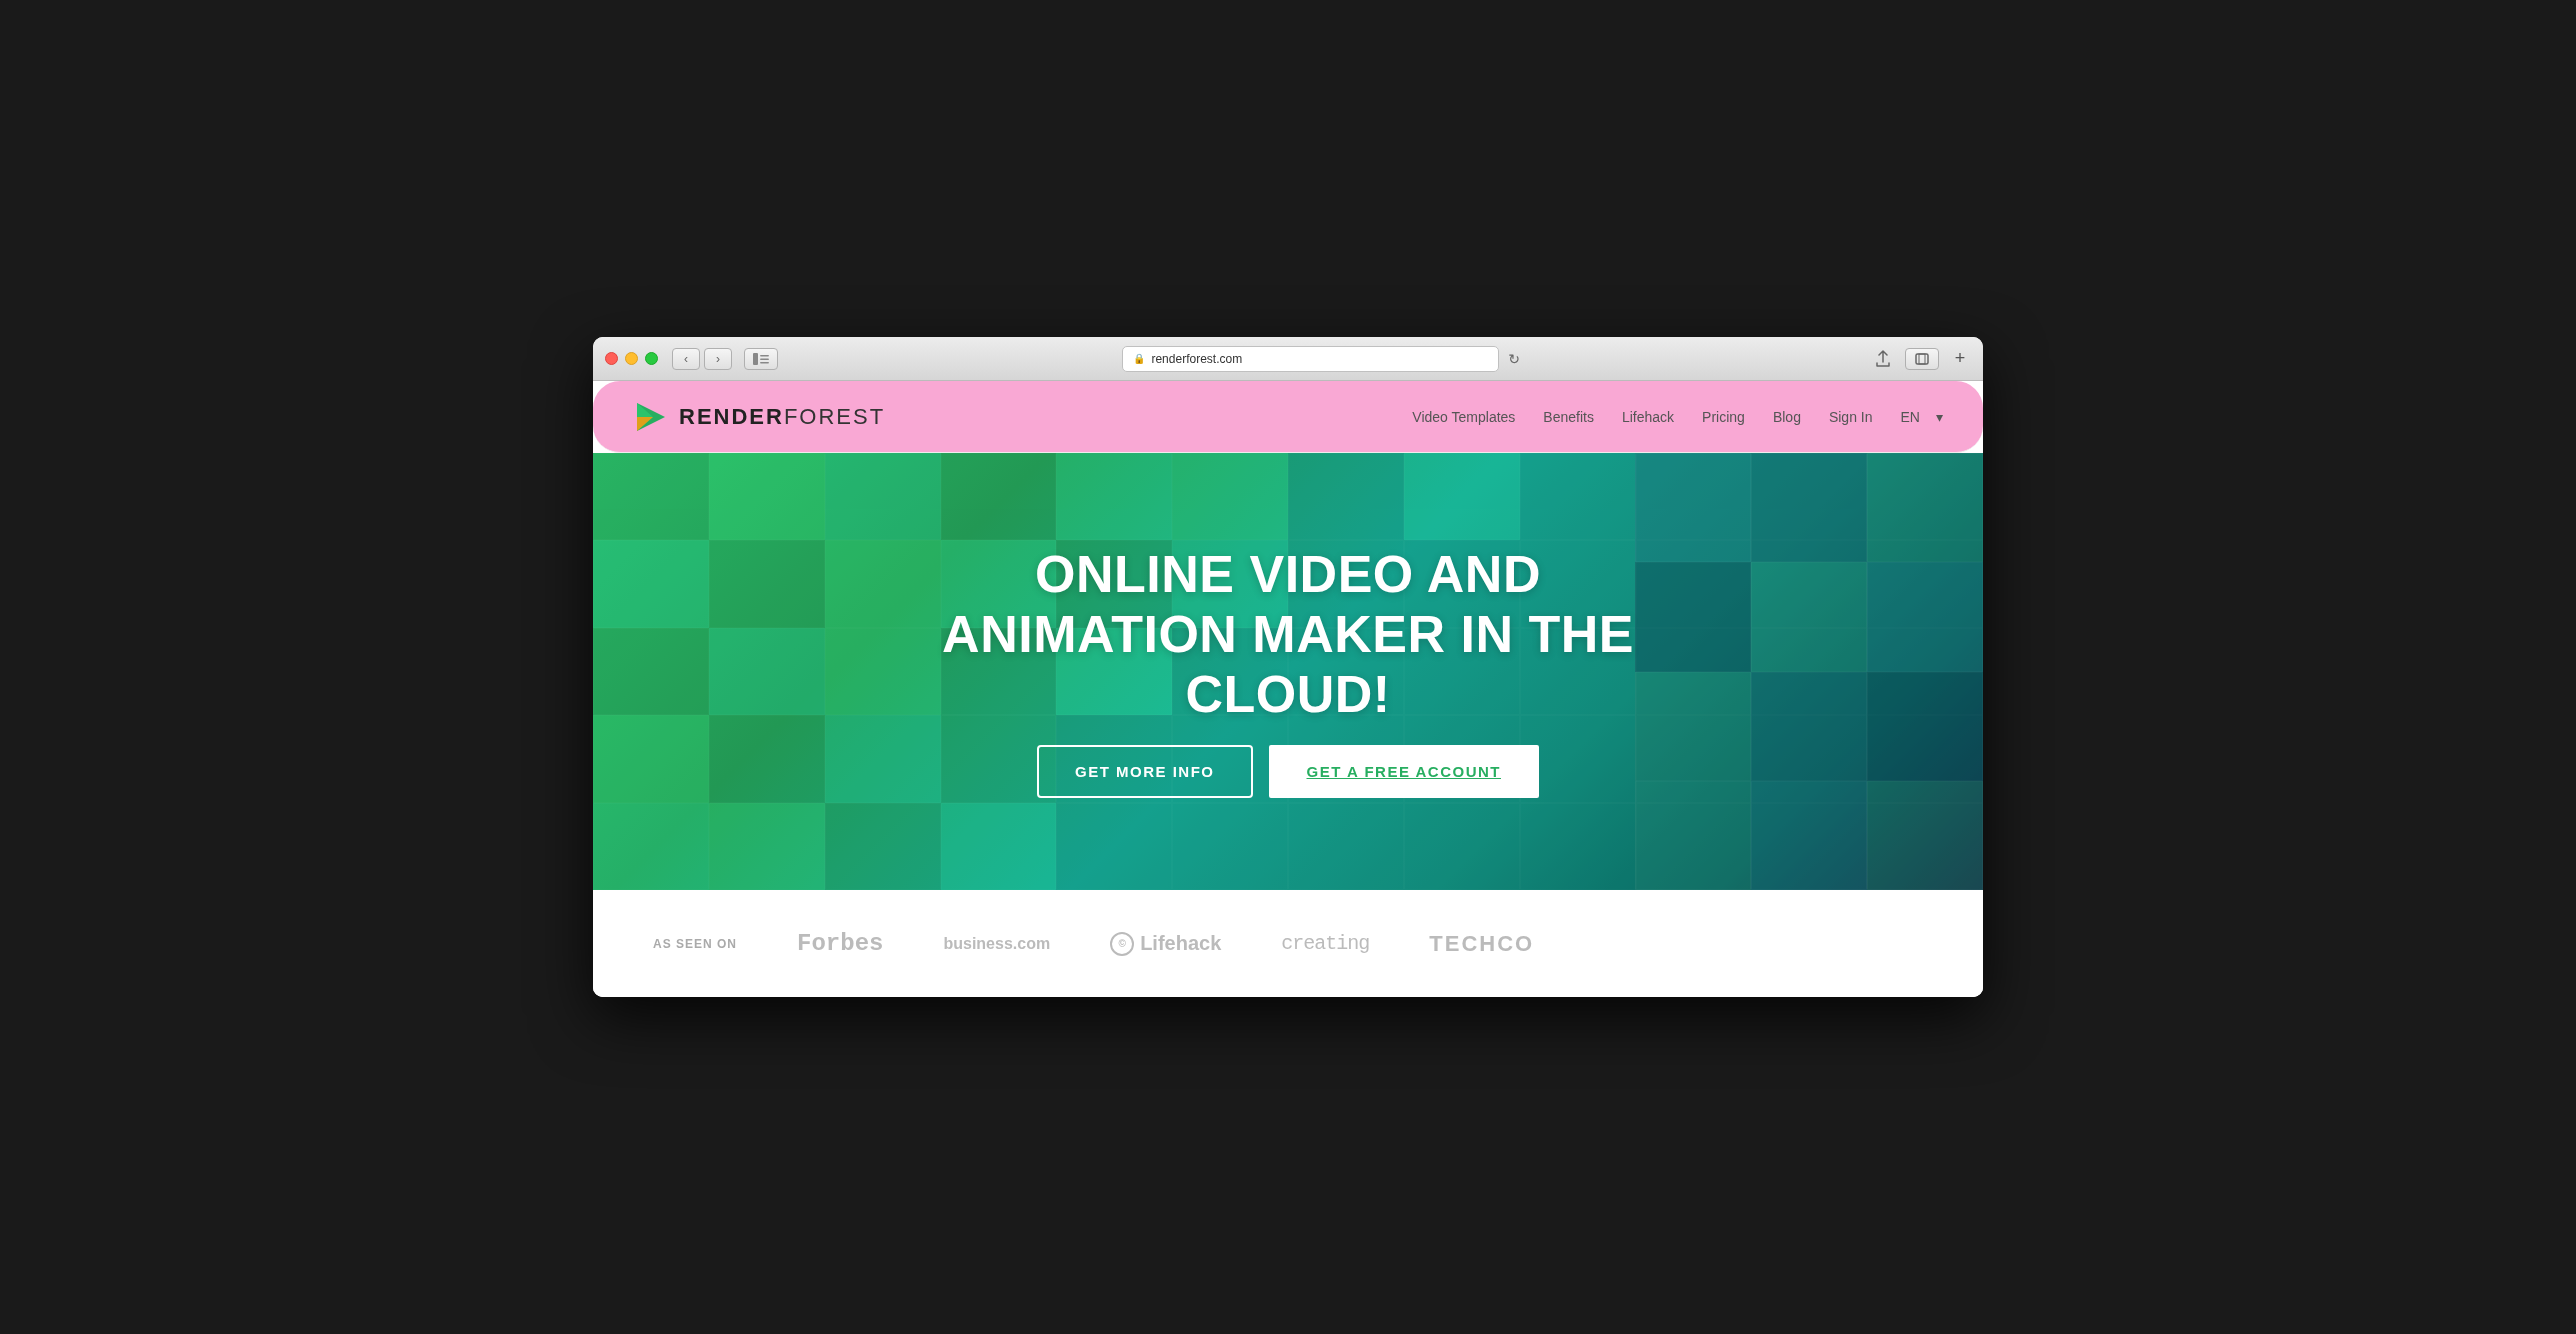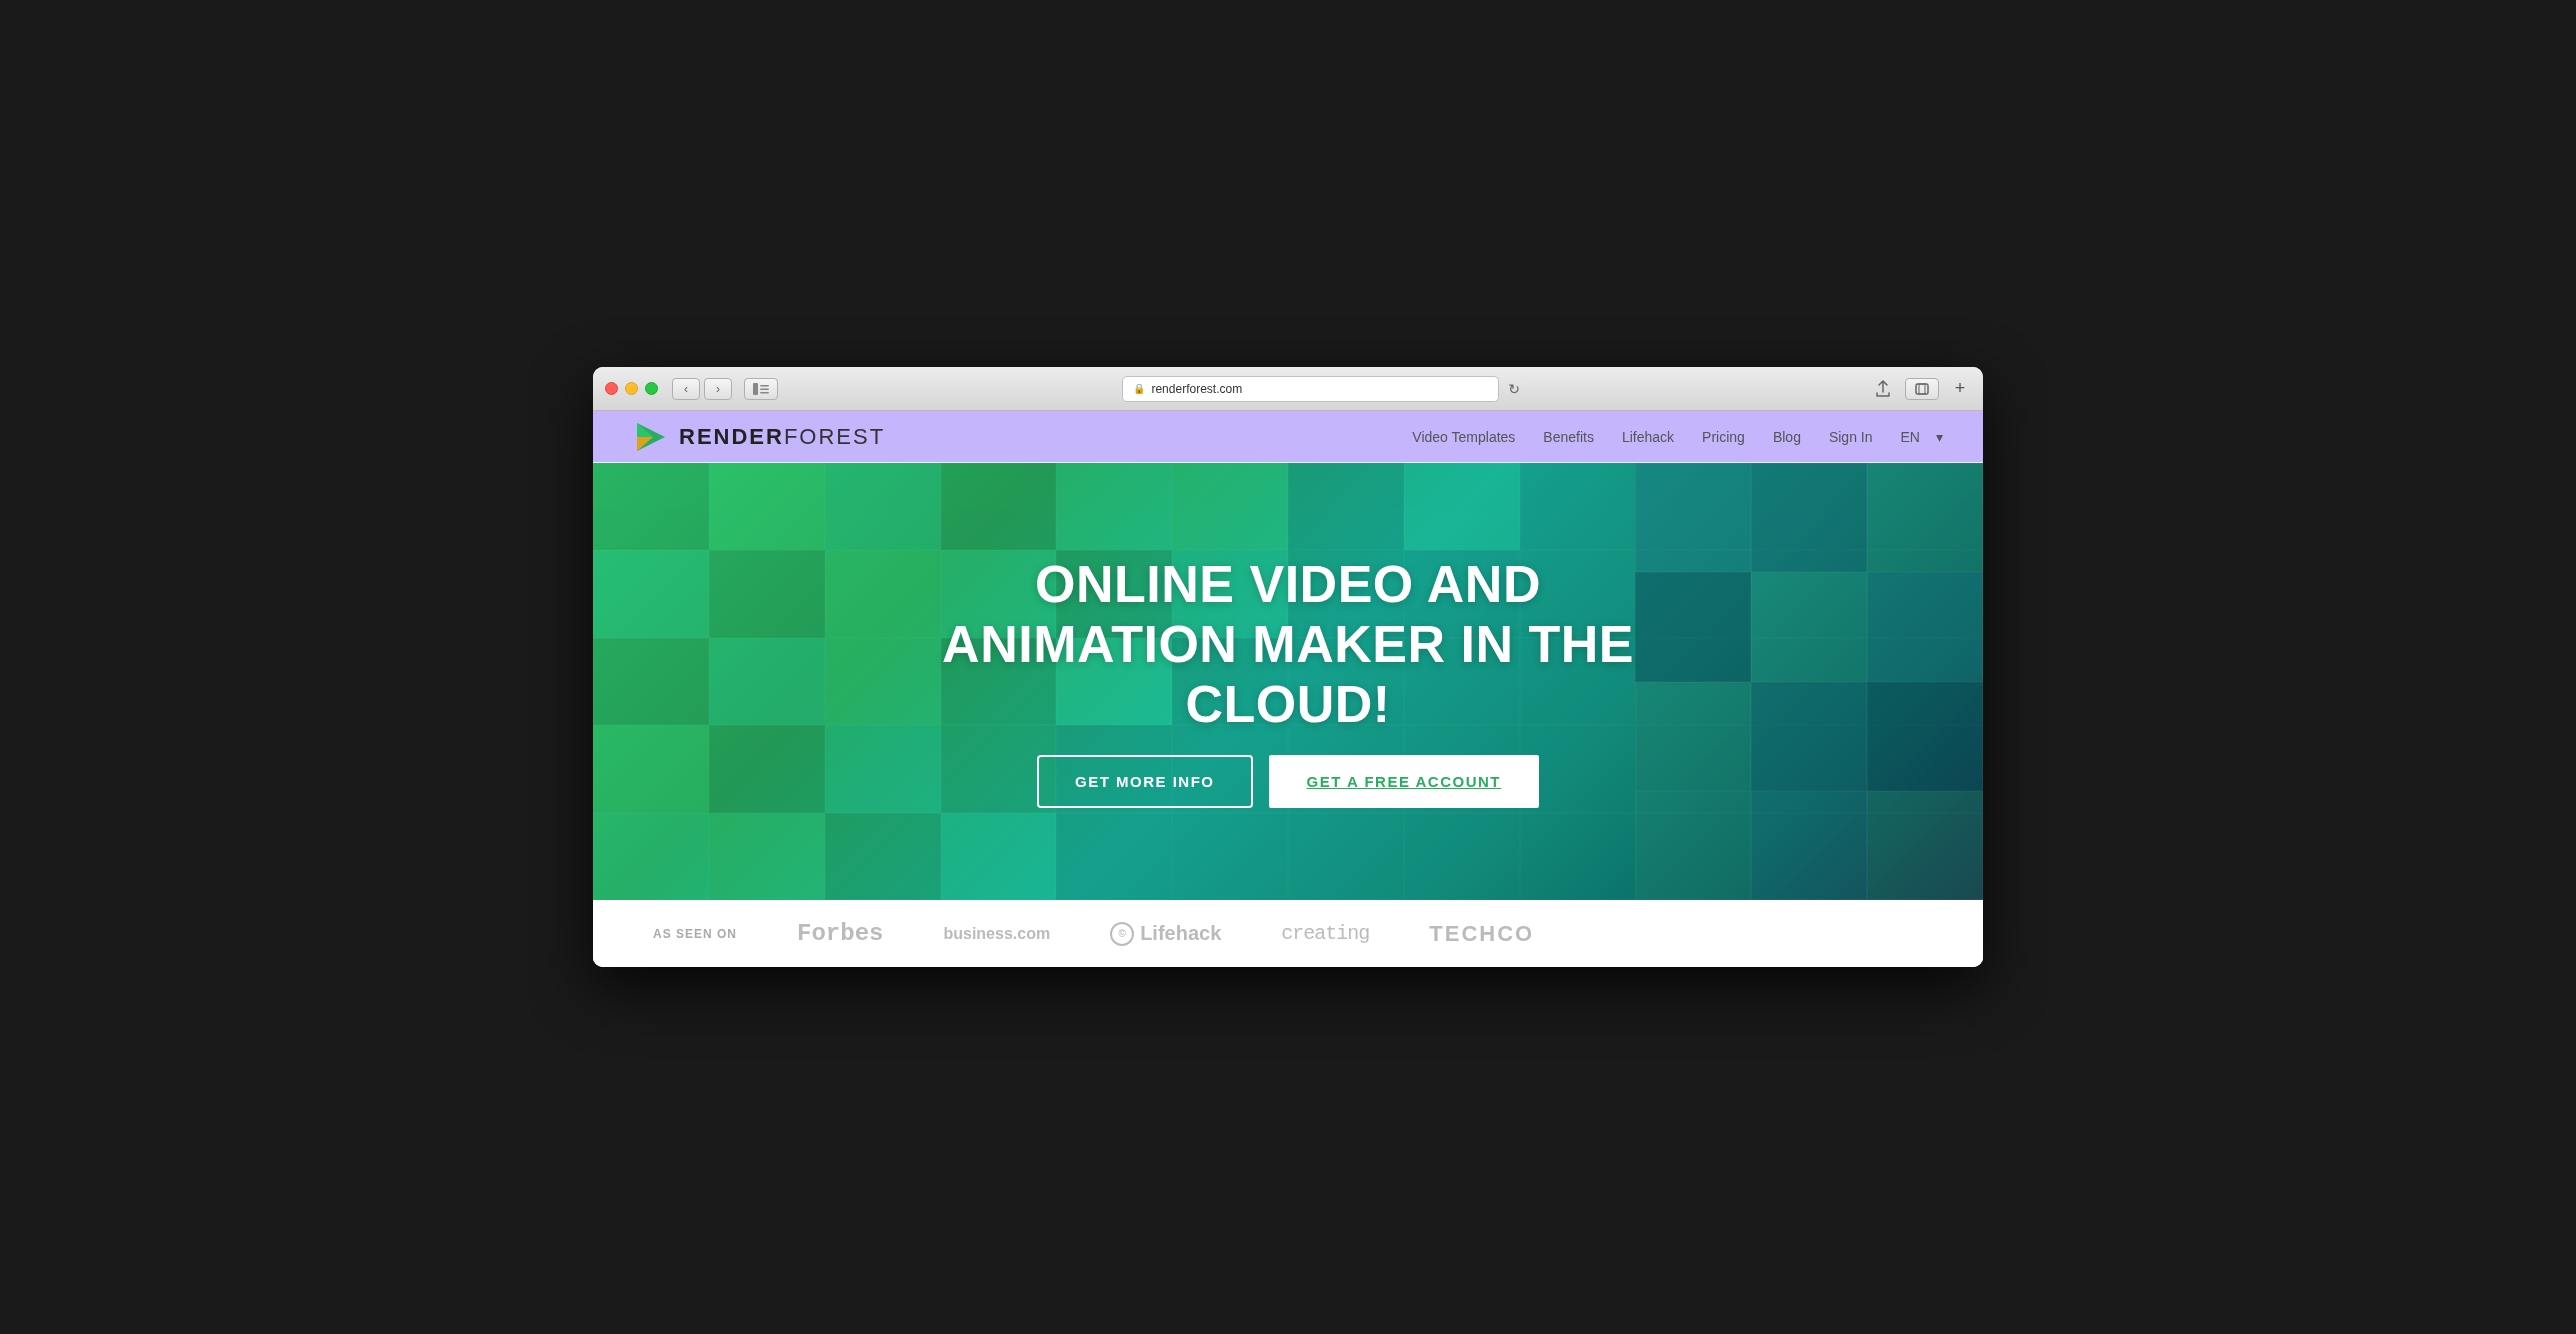--- a/index.html
+++ b/index.html
@@ -161,26 +161,27 @@
       margin-left: 2px;
     }
 
     
     .website {
       background: #fff;
     }
 
     
     .navbar {
-      background: #c4b5fd;
-      height: 52px;
+      background: #f9a8d4;
+      height: 72px;
       display: flex;
       align-items: center;
       padding: 0 40px;
       border-bottom: 1px solid #eee;
+      border-radius: 27px;
     }
 
     .logo-area {
       display: flex;
       align-items: center;
       gap: 10px;
       margin-right: auto;
     }
 
     .logo-icon {
@@ -341,21 +342,21 @@
 
     .thumb-cell-1 { background: rgba(30,100,120,0.6); }
     .thumb-cell-2 { background: rgba(20,80,100,0.7); }
     .thumb-cell-3 { background: rgba(40,120,100,0.5); }
     .thumb-cell-4 { background: rgba(10,60,80,0.8); }
     .thumb-cell-5 { background: rgba(50,130,110,0.4); }
 
     
     .as-seen-on {
       background: #fff;
-      padding: 20px 60px;
+      padding: 40px 60px;
       display: flex;
       align-items: center;
       gap: 60px;
     }
 
     .as-seen-label {
       font-size: 12px;
       font-weight: 600;
       color: #aaa;
       letter-spacing: 1px;

